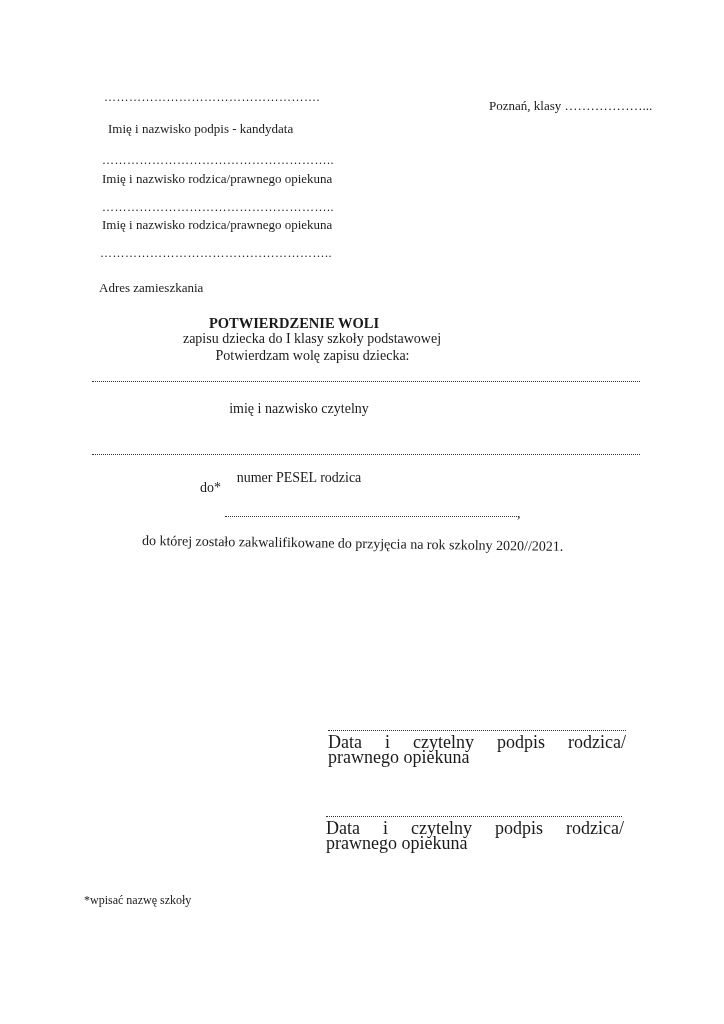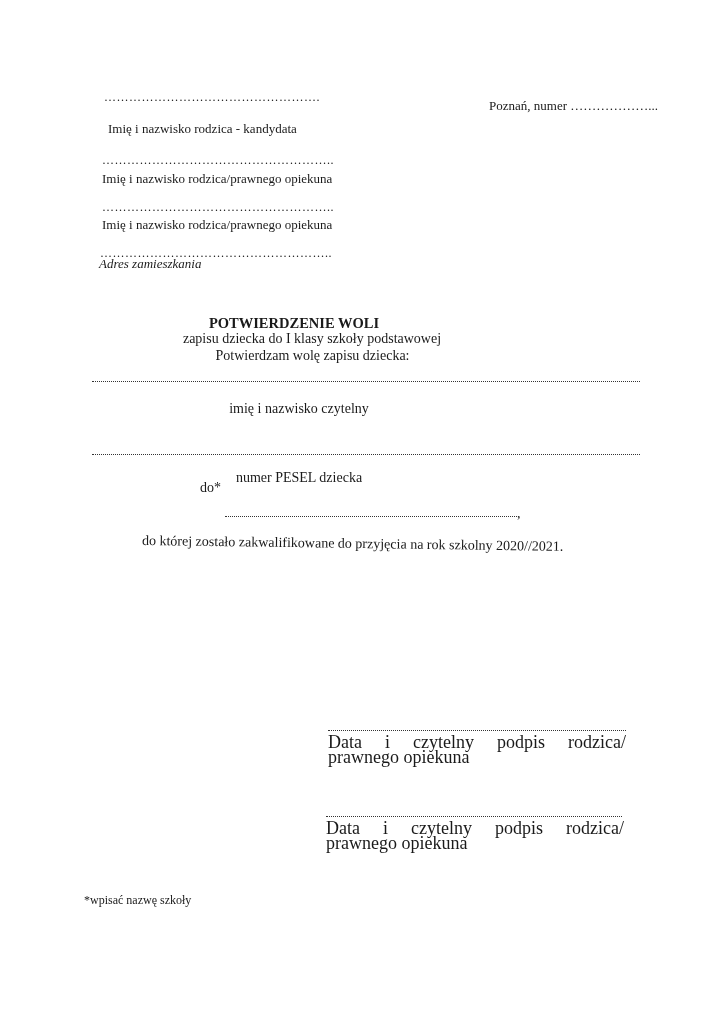--- a/index.html
+++ b/index.html
@@ -16,42 +16,42 @@
     .body-text { font-size: 14px; }
     .sig-block { position: absolute; left: 328px; width: 298px; font-size: 18px; font-family: Liberation Serif, serif; }
     .sig-block .txt { text-align: justify; text-align-last: left; line-height: 15px; }
     .footnote { font-size: 12px; }
     .field-line { overflow: hidden; white-space: nowrap; }
   </style>
 </head>
 <body>
 
 <div class="abs dots" style="left:104px; top:90px;">…………………………………………….</div>
-<div class="abs label" style="left:108px; top:121px;">Imię i nazwisko rodzica - kandydata</div>
+<div class="abs label" style="left:108px; top:121px;">Imię i nazwisko podpis - kandydata</div>
 
 <div class="abs dots" style="left:102px; top:153px;">………………………………………………..</div>
 <div class="abs label" style="left:102px; top:171px;">Imię i nazwisko rodzica/prawnego opiekuna</div>
 
 <div class="abs dots" style="left:102px; top:200px;">………………………………………………..</div>
 <div class="abs label" style="left:102px; top:217px;">Imię i nazwisko rodzica/prawnego opiekuna</div>
 
 <div class="abs dots" style="left:100px; top:246px;">………………………………………………..</div>
-<div class="abs label" style="left:99px; top:256px;font-style:italic;">Adres zamieszkania</div>
+<div class="abs label" style="left:99px; top:280px;">Adres zamieszkania</div>
 
-<div class="abs label" style="left:489px; top:98px;">Poznań, numer ………………...</div>
+<div class="abs label" style="left:489px; top:98px;">Poznań, klasy ………………...</div>
 
 <div class="abs center title" style="top:315px;">POTWIERDZENIE WOLI</div>
 <div class="abs center sub" style="top:331px; padding-left:36px; box-sizing:border-box;">zapisu dziecka do I klasy szkoły podstawowej</div>
 <div class="abs center sub" style="top:348px; padding-left:37px; box-sizing:border-box;">Potwierdzam wolę zapisu dziecka:</div>
 
 <div class="abs field-line" style="left:92px; top:375px; width:548px; border-bottom:1.5px dotted #333; height:6px;"></div>
 <div class="abs center body-text" style="top:401px; padding-left:10px; box-sizing:border-box;">imię i nazwisko czytelny</div>
 
 <div class="abs field-line" style="left:92px; top:448px; width:548px; border-bottom:1.5px dotted #333; height:6px;"></div>
-<div class="abs center body-text" style="top:470px; padding-left:10px; box-sizing:border-box;">numer PESEL dziecka</div>
+<div class="abs center body-text" style="top:470px; padding-left:10px; box-sizing:border-box;">numer PESEL rodzica</div>
 
 <div class="abs body-text" style="left:200px; top:480px;">do*</div>
 <div class="abs" style="left:225px; top:510px; width:292px; border-bottom:1.5px dotted #333; height:6px;"></div>
 <div class="abs body-text" style="left:517px; top:506px;">,</div>
 <div class="abs body-text" style="left:142px; top:533px; transform:rotate(0.8deg); transform-origin:left;">do której zostało zakwalifikowane do przyjęcia na rok szkolny 2020//2021.</div>
 
 <div class="sig-block" style="top:724px;">
   <div style="border-bottom:1.5px dotted #333; height:6px; width:298px;"></div>
   <div class="txt" style="margin-top:4px;">Data i czytelny podpis rodzica/ prawnego opiekuna</div>
 </div>

